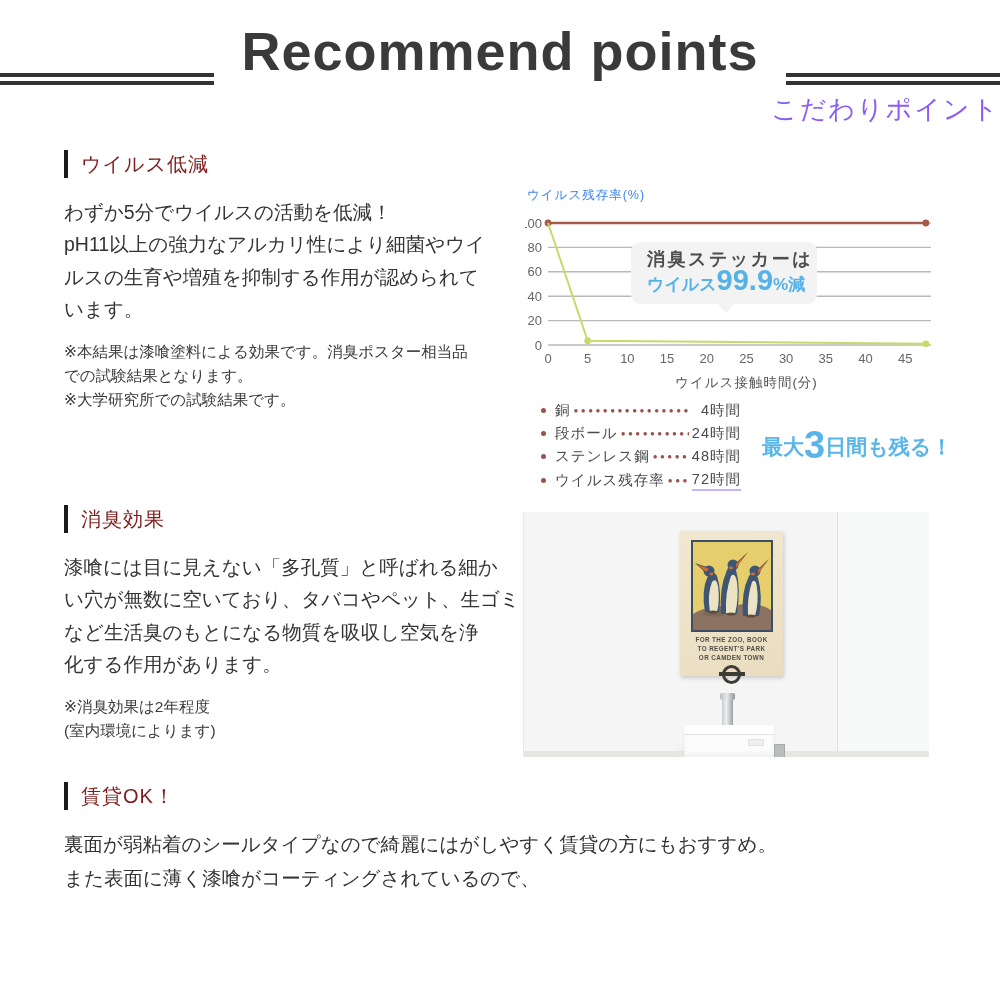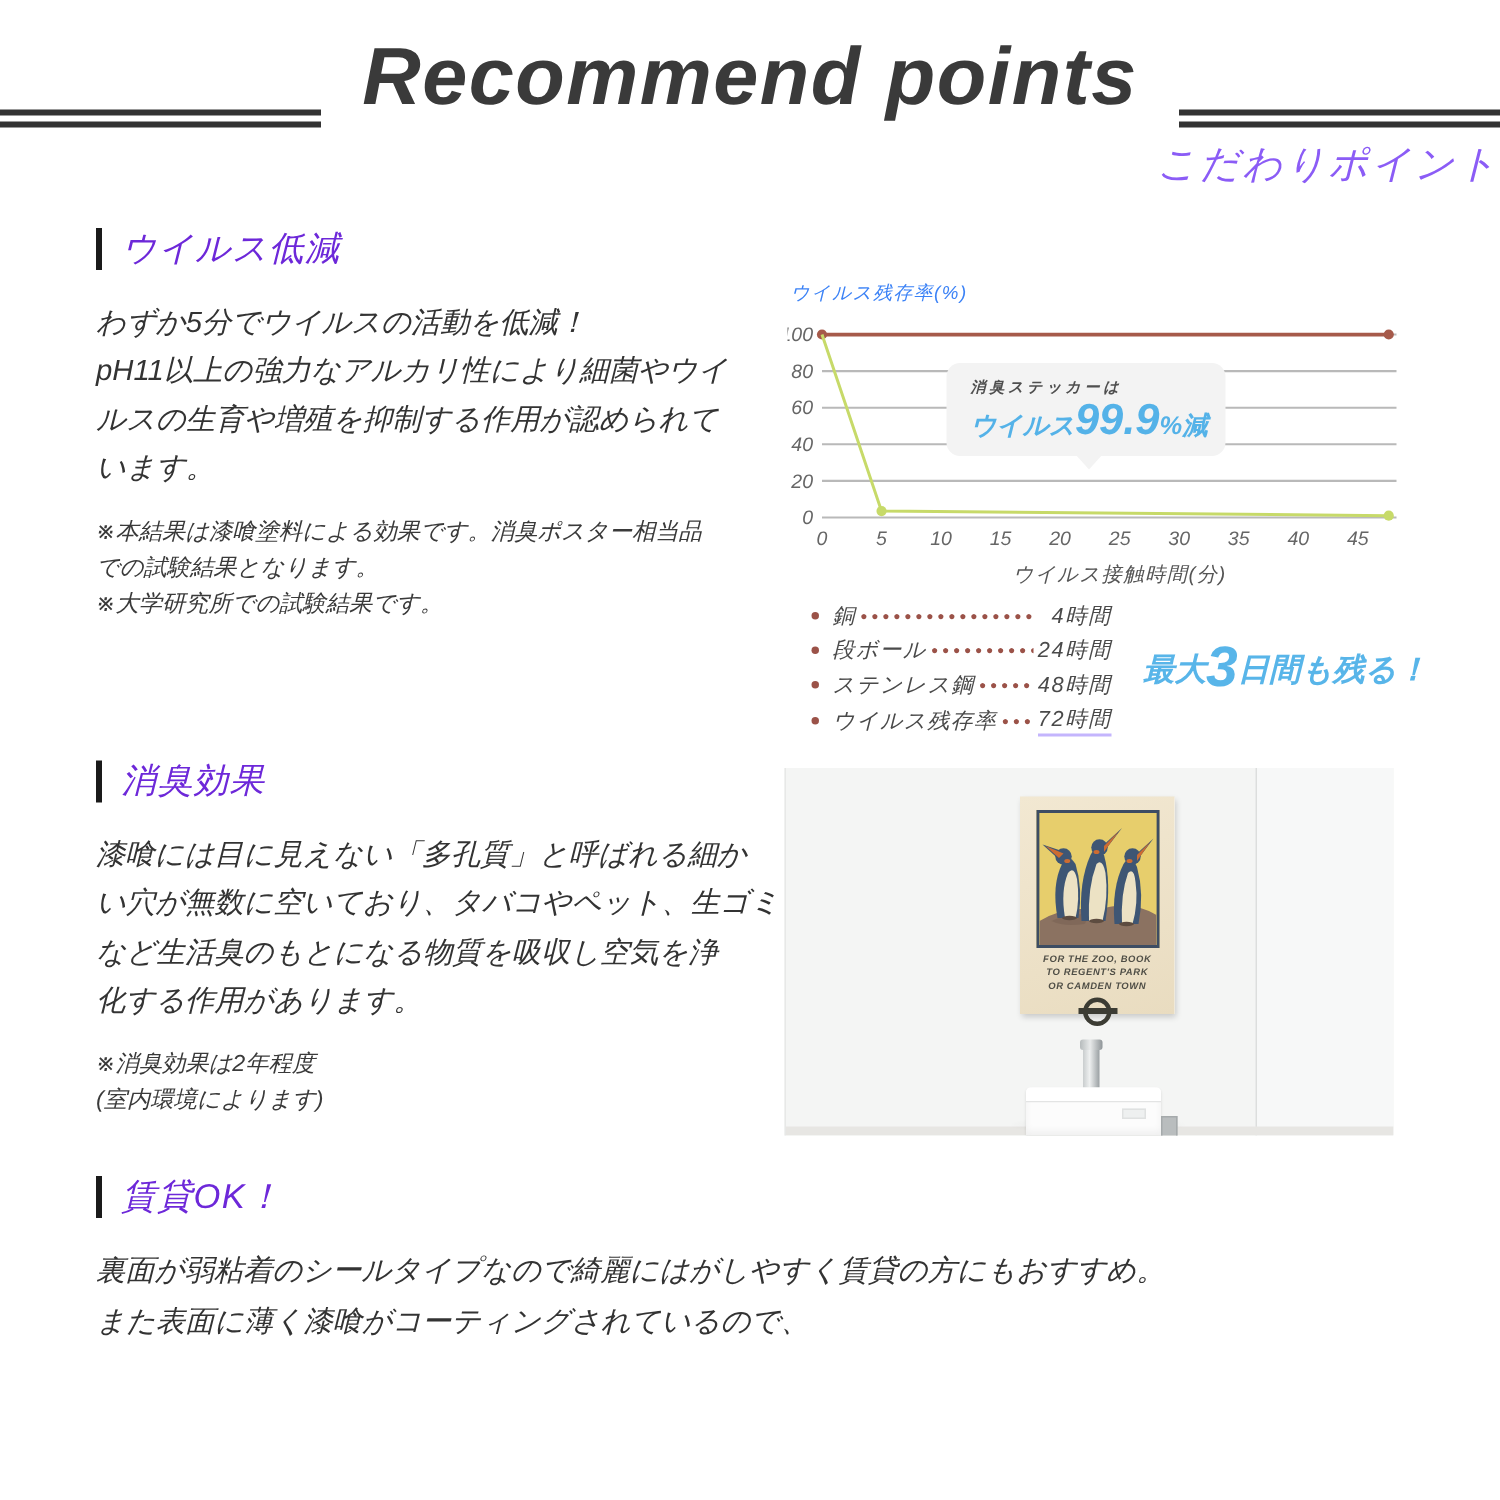--- a/index.html
+++ b/index.html
@@ -1,51 +1,51 @@
 <!DOCTYPE html>
 <html><head>
 <meta charset="utf-8">
 <style>
   html,body{margin:0;padding:0;background:#fff;}
   #page{position:relative;width:1000px;height:900px;background:#ffffff;overflow:hidden;
-        font-family:"Liberation Sans","DejaVu Sans",sans-serif;color:#333;font-style:italic;}
+        font-family:"Liberation Sans","DejaVu Sans",sans-serif;color:#333;}
 
   
   .hline{position:absolute;top:73px;height:4px;border-top:4px solid #333;border-bottom:4px solid #333;box-sizing:content-box;}
   .hline.left{left:0;width:214px;}
   .hline.right{right:0;width:214px;}
   .title{position:absolute;top:20px;left:0;width:100%;text-align:center;
          font-size:54px;font-weight:bold;letter-spacing:1px;color:#3a3a3a;line-height:1.15;}
   .subtitle{position:absolute;top:92px;left:0;width:100%;text-align:right;
             font-size:26px;color:#8b5cf6;letter-spacing:2px;}
 
   
   .sec{position:absolute;}
   .sec-h{display:flex;align-items:center;margin:0 0 18px 0;}
   .sec-bar{width:4px;height:28px;background:#1a1a1a;margin-right:13px;flex:none;}
-  .sec-title{font-size:23px;color:#6d28d9;letter-spacing:1px;}
+  .sec-title{font-size:20px;color:#7f1d1d;letter-spacing:1px;}
   .body-text{font-size:19.5px;line-height:1.66;color:#333;white-space:pre-line;margin-bottom:15px;}
   .notes{font-size:15.5px;line-height:1.52;color:#3a3a3a;}
   .notes div{white-space:pre-line;}
   #sec-virus{left:64px;top:150px;width:460px;}
   #sec-deo{left:64px;top:505px;width:460px;}
   #sec-rent{left:64px;top:782px;width:900px;}
   #sec-rent .body-text{line-height:1.72;}
 
   
   #chart{position:absolute;left:525px;top:185px;width:414px;height:305px;}
   .axis-title{position:absolute;left:2px;top:2px;font-size:12.5px;color:#3b82f6;letter-spacing:1px;}
   #chart-svg{position:absolute;left:0;top:0;}
   #chart-svg .tick{font-size:13px;fill:#666;font-family:"Liberation Sans","DejaVu Sans",sans-serif;}
   #chart-svg .xlabel{font-size:13.5px;fill:#555;letter-spacing:1px;font-family:"Liberation Sans","DejaVu Sans",sans-serif;}
   .callout{position:absolute;left:106px;top:57px;width:186px;background:#f3f3f3;border-radius:9px;
            padding:8px 0 7px 16px;box-sizing:border-box;}
   .co-tail{position:absolute;left:86px;bottom:-9px;width:0;height:0;
            border-left:9px solid transparent;border-right:9px solid transparent;border-top:10px solid #f3f3f3;}
-  .co-l1{font-size:10px;font-weight:bold;color:#4f4f4f;letter-spacing:2.5px;line-height:18px;}
+  .co-l1{font-size:18px;font-weight:bold;color:#4f4f4f;letter-spacing:2.5px;line-height:18px;}
   .co-l2{line-height:26px;margin-top:2px;}
   .co-l3{line-height:25px;}
   .co-big{font-size:29px;font-weight:bold;color:#54b2e8;}
   .co-mid{font-size:17px;font-weight:bold;color:#54b2e8;}
   .co-sm{font-size:13px;color:#8d8d8d;}
   #legend{position:absolute;left:16px;top:216px;width:200px;}
   .lg-row{display:flex;align-items:center;margin-bottom:4px;font-size:14.5px;color:#4a4a4a;letter-spacing:1px;}
   .lg-dot{width:5px;height:5px;border-radius:50%;background:#9b5248;margin-right:9px;flex:none;}
   .lg-name{flex:none;}
   .lg-lead{flex:1;overflow:hidden;color:#9b5248;font-size:8px;letter-spacing:2.5px;white-space:nowrap;margin:0 3px;}

